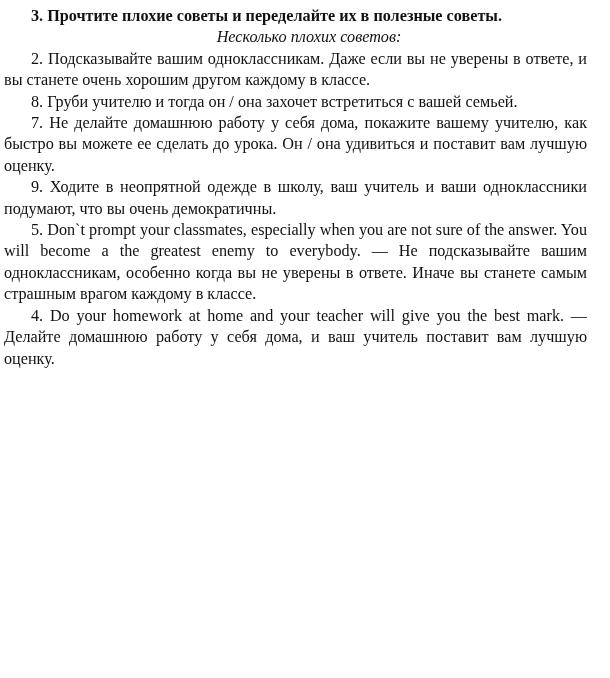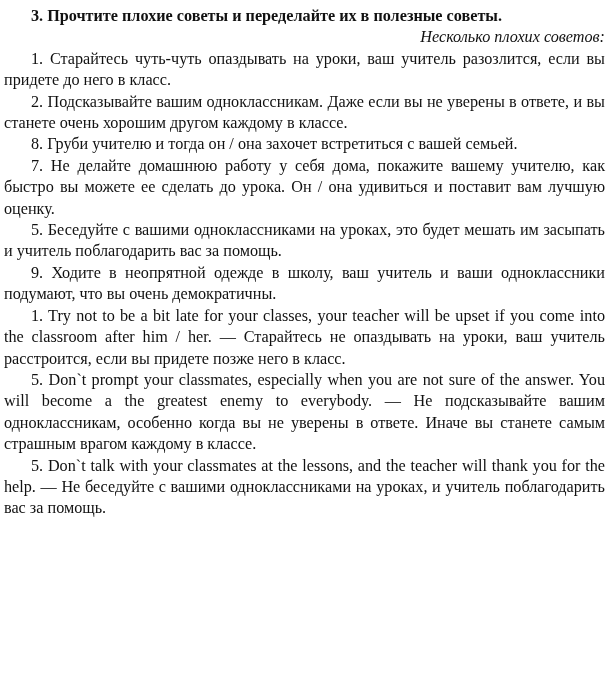--- a/index.html
+++ b/index.html
@@ -11,50 +11,47 @@
     width: 610px;
     min-height: 678px;
     box-sizing: border-box;
     font-family: "Liberation Serif", "DejaVu Serif", serif;
     color: #111111;
     background: #ffffff;
   }
   .doc {
     box-sizing: border-box;
     width: 610px;
-    padding: 6px 5px 8px 4px;
+    padding: 6px 23px 8px 4px;
     border-radius: 29px;
   }
   .doc p {
     margin: 0;
     padding: 0;
     font-size: 16.2px;
     line-height: 21.4px;
     text-align: justify;
     text-indent: 27px;
   }
   .doc p.title {
     font-weight: bold;
     text-align: left;
   }
   .doc p.heading {
     font-style: italic;
-    text-align: right;
+    text-align: center;
   }
 </style>
 </head>
 <body>
 
 <div class="doc">
   <p class="title">3. Прочтите плохие советы и переделайте их в полезные советы.</p>
 
   <p class="heading">Несколько плохих советов:</p>
-  <p class="item">1. Старайтесь чуть-чуть опаздывать на уроки, ваш учитель разозлится, если вы придете до него в класс.</p>
   <p class="item">2. Подсказывайте вашим одноклассникам. Даже если вы не уверены в ответе, и вы станете очень хорошим другом каждому в классе.</p>
   <p class="item">8. Груби учителю и тогда он / она захочет встретиться с вашей семьей.</p>
   <p class="item">7. Не делайте домашнюю работу у себя дома, покажите вашему учителю, как быстро вы можете ее сделать до урока. Он / она удивиться и поставит вам лучшую оценку.</p>
-  <p class="item">5. Беседуйте с вашими одноклассниками на уроках, это будет мешать им засыпать и учитель поблагодарить вас за помощь.</p>
   <p class="item">9. Ходите в неопрятной одежде в школу, ваш учитель и ваши одноклассники подумают, что вы очень демократичны.</p>
 
-  <p class="item">1. Try not to be a bit late for your classes, your teacher will be upset if you come into the classroom after him / her. — Старайтесь не опаздывать на уроки, ваш учитель расстроится, если вы придете позже него в класс.</p>
   <p class="item">5. Don`t prompt your classmates, especially when you are not sure of the answer. You will become a the greatest enemy to everybody. — Не подсказывайте вашим одноклассникам, особенно когда вы не уверены в ответе. Иначе вы станете самым страшным врагом каждому в классе.</p>
-  <p class="item">5. Don`t talk with your classmates at the lessons, and the teacher will thank you for the help. — Не беседуйте с вашими одноклассниками на уроках, и учитель поблагодарить вас за помощь.</p>
+  <p class="item">4. Do your homework at home and your teacher will give you the best mark. — Делайте домашнюю работу у себя дома, и ваш учитель поставит вам лучшую оценку.</p>
 </div>
 
 </body></html>

